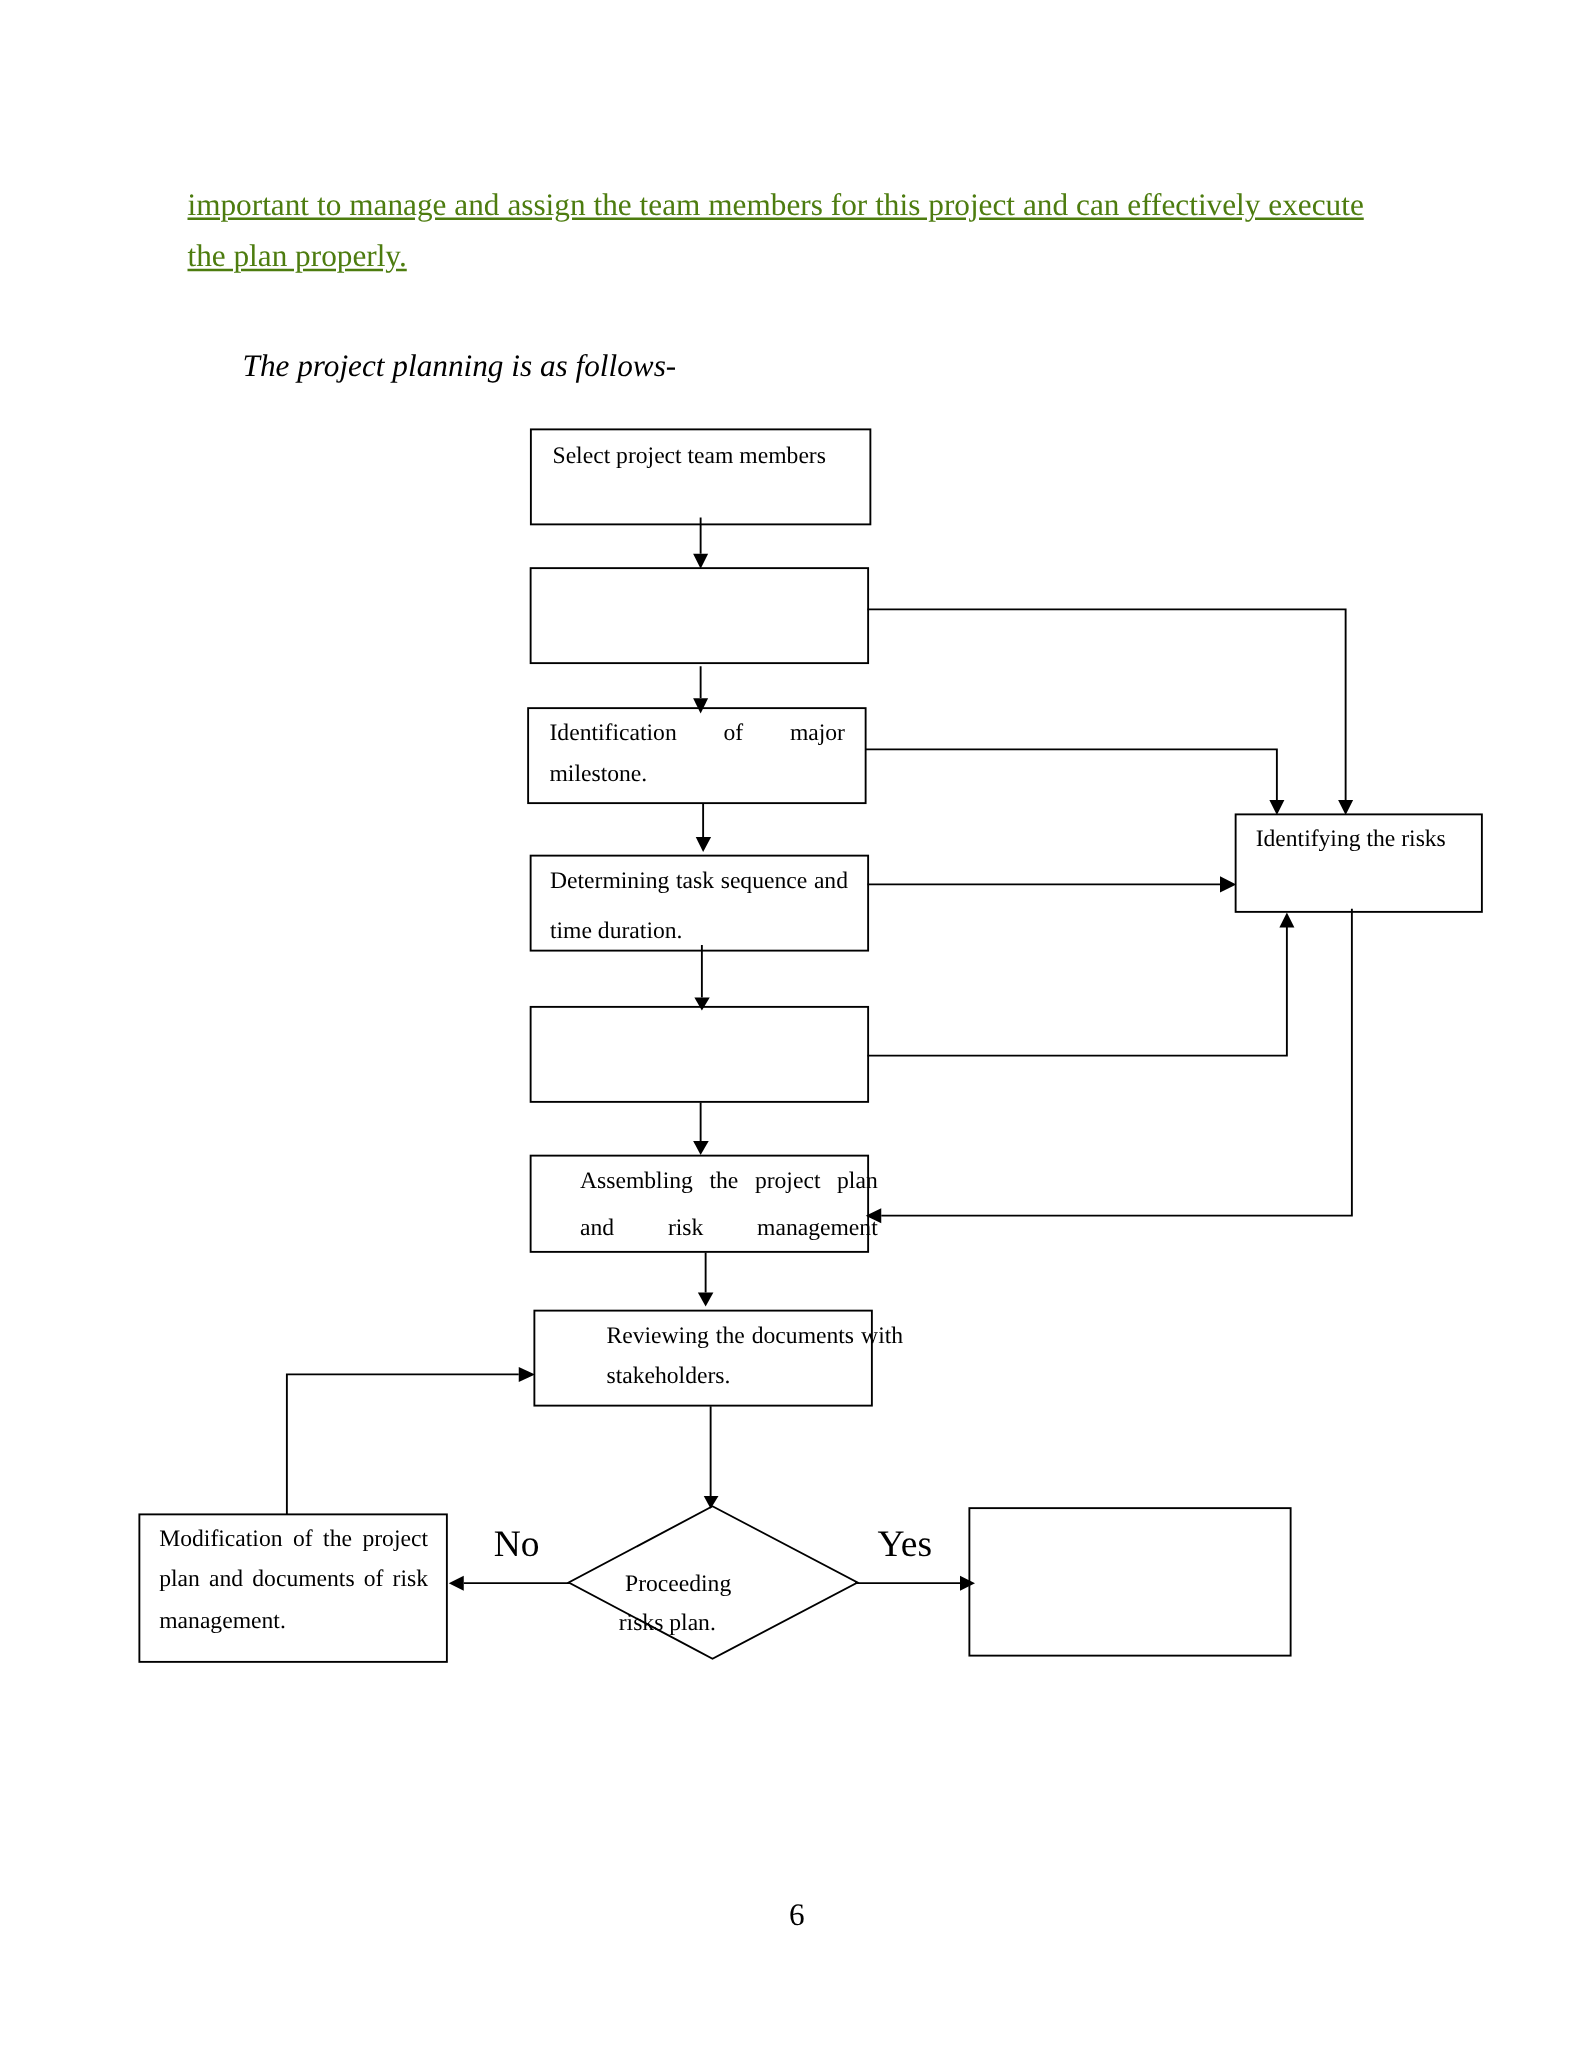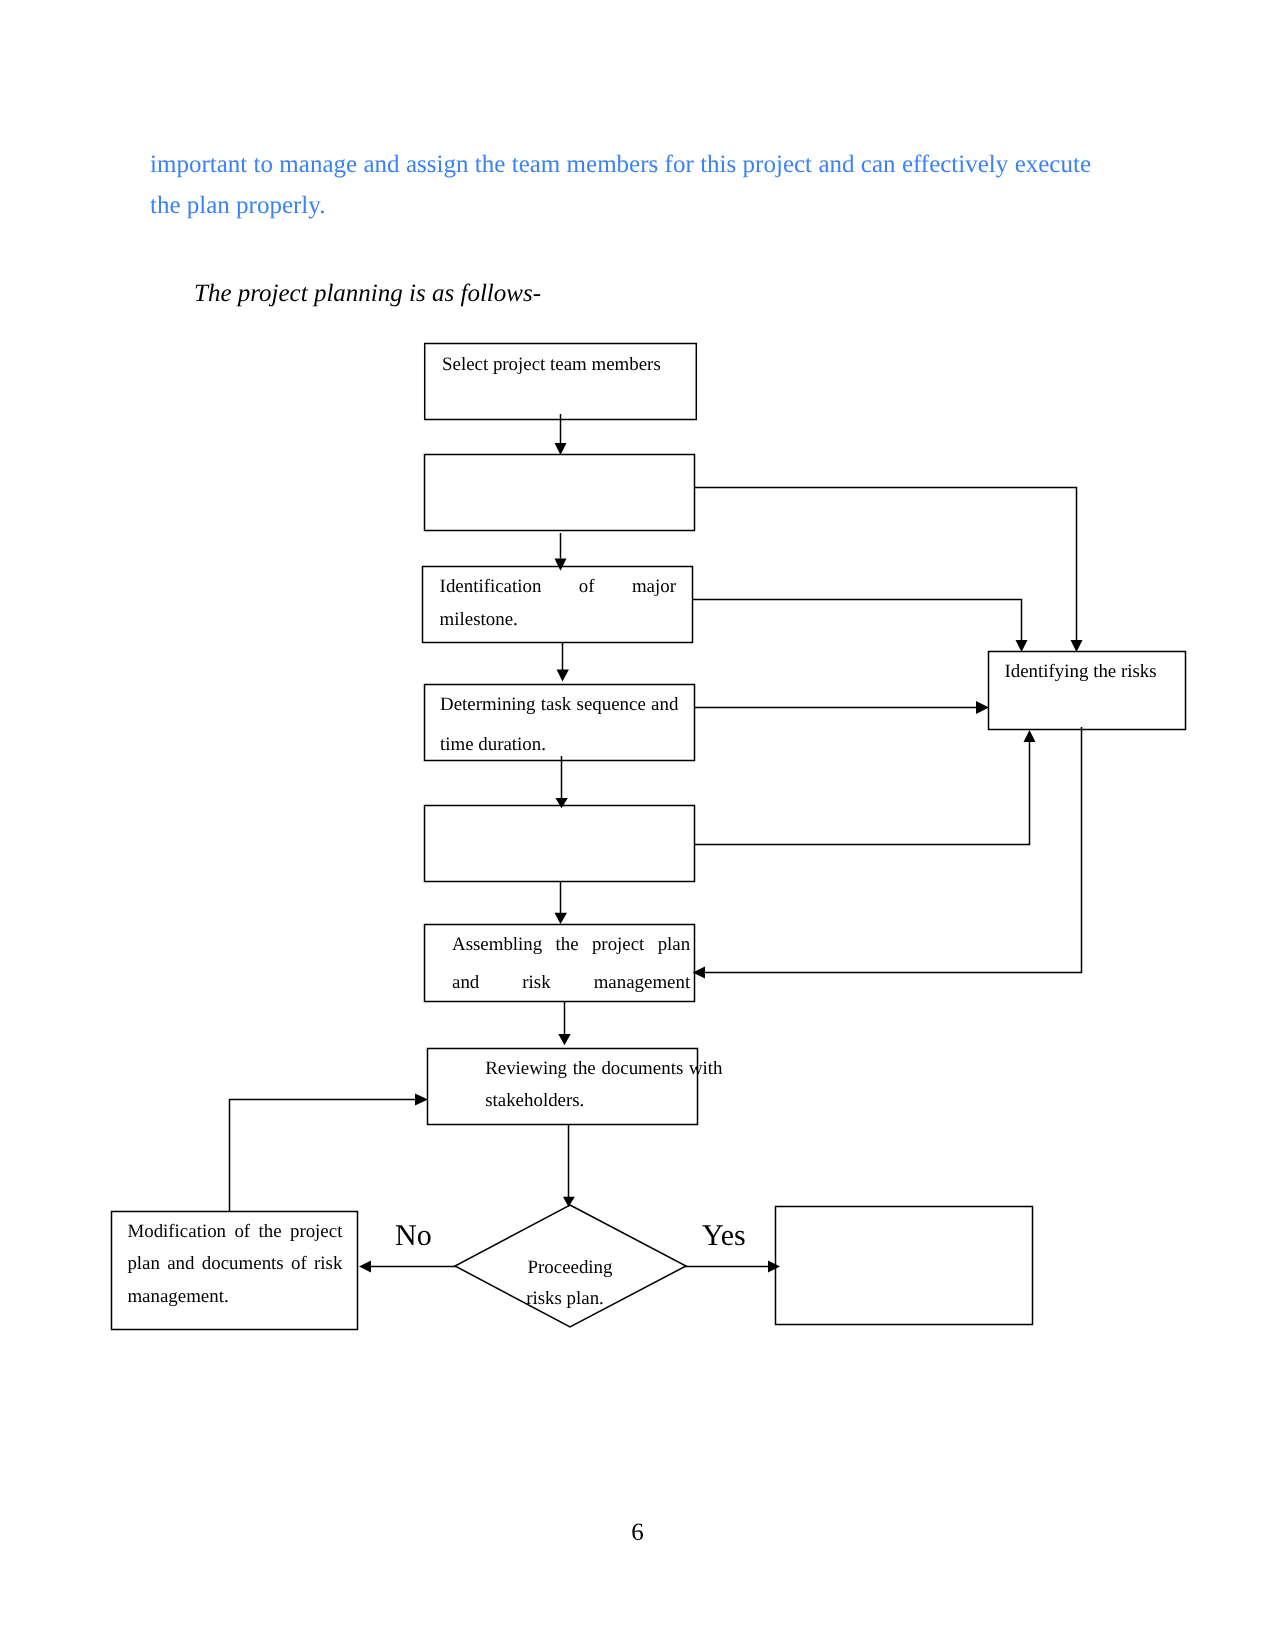--- a/index.html
+++ b/index.html
@@ -15,21 +15,22 @@
   }
   .page { position:relative; width:1275px; height:1650px;
           
           transform:translateZ(0); backface-visibility:hidden; }
 
   
   #redpara {
     position:absolute; left:150px; top:144px; width:941px;
     font-size:25px; line-height:41px;
     text-align:justify; text-justify:inter-word;
-    color:#3b82f6;
+    color:#4d7c0f;
+    text-decoration:underline;
   }
   #italicline {
     position:absolute; left:150px; top:273px;
     font-size:25px; font-style:italic; line-height:41px;
     white-space:nowrap;
     margin-left:44px;
   }
   #pagenum {
     position:absolute; left:0; top:1517.5px; width:1275px;
     text-align:center; font-size:25px; line-height:30px;
@@ -38,21 +39,21 @@
   
   #chart-svg { position:absolute; left:0; top:0; width:1275px; height:1650px; }
   .nodetext {
     position:absolute;
     font-size:18.9px;
     line-height:33px;
     text-align:justify;
     text-justify:inter-word;
     box-sizing:border-box;
   }
-  .nodetext.center { text-align:center; }
+  .nodetext.center { text-align:left; }
   .nodetext.jlast { text-align-last:justify; }
   .nodetext.leftal { text-align:left; }
   .edgelbl { position:absolute; font-size:30px; line-height:28px; white-space:nowrap; }
 </style>
 </head>
 <body>
 
 <div class="page">
 
   <div id="redpara">important to manage and assign the team members for this project and can effectively execute the plan properly.</div>
@@ -121,21 +122,21 @@
   </svg>
 
   <div class="nodetext leftal" style="left:442px;top:347.5px;width:240px;line-height:33px;">Select project team members</div>
 
 
   <div class="nodetext" style="left:439.6px;top:570.0px;width:236.4px;line-height:33.4px;">Identification of major milestone.</div>
 
   <div class="nodetext" style="left:440px;top:685.1px;width:238.4px;line-height:39.8px;">Determining task sequence and time duration.</div>
 
 
-  <div class="nodetext jlast" style="left:452px;top:926.1px;width:238.2px;line-height:37.4px;">Assembling the project plan and risk management</div>
+  <div class="nodetext jlast" style="left:464px;top:926.1px;width:238.2px;line-height:37.4px;">Assembling the project plan and risk management</div>
 
   <div class="nodetext" style="left:444.2px;top:1052.9px;width:237.3px;line-height:32.3px;margin-left:41px;">Reviewing the documents with stakeholders.</div>
 
   <div class="nodetext leftal" style="left:1004.5px;top:655.2px;width:165px;line-height:33px;">Identifying the risks</div>
 
   <div class="nodetext" style="left:127.4px;top:1215.9px;width:215px;line-height:32.6px;">Modification of the project plan and documents of risk management.</div>
 
 
   <div class="nodetext center" style="left:500px;top:1252.0px;width:140px;line-height:31.3px;">Proceeding</div>
   <div class="nodetext center" style="left:495px;top:1283.3px;width:140px;line-height:31.3px;">risks plan.</div>

